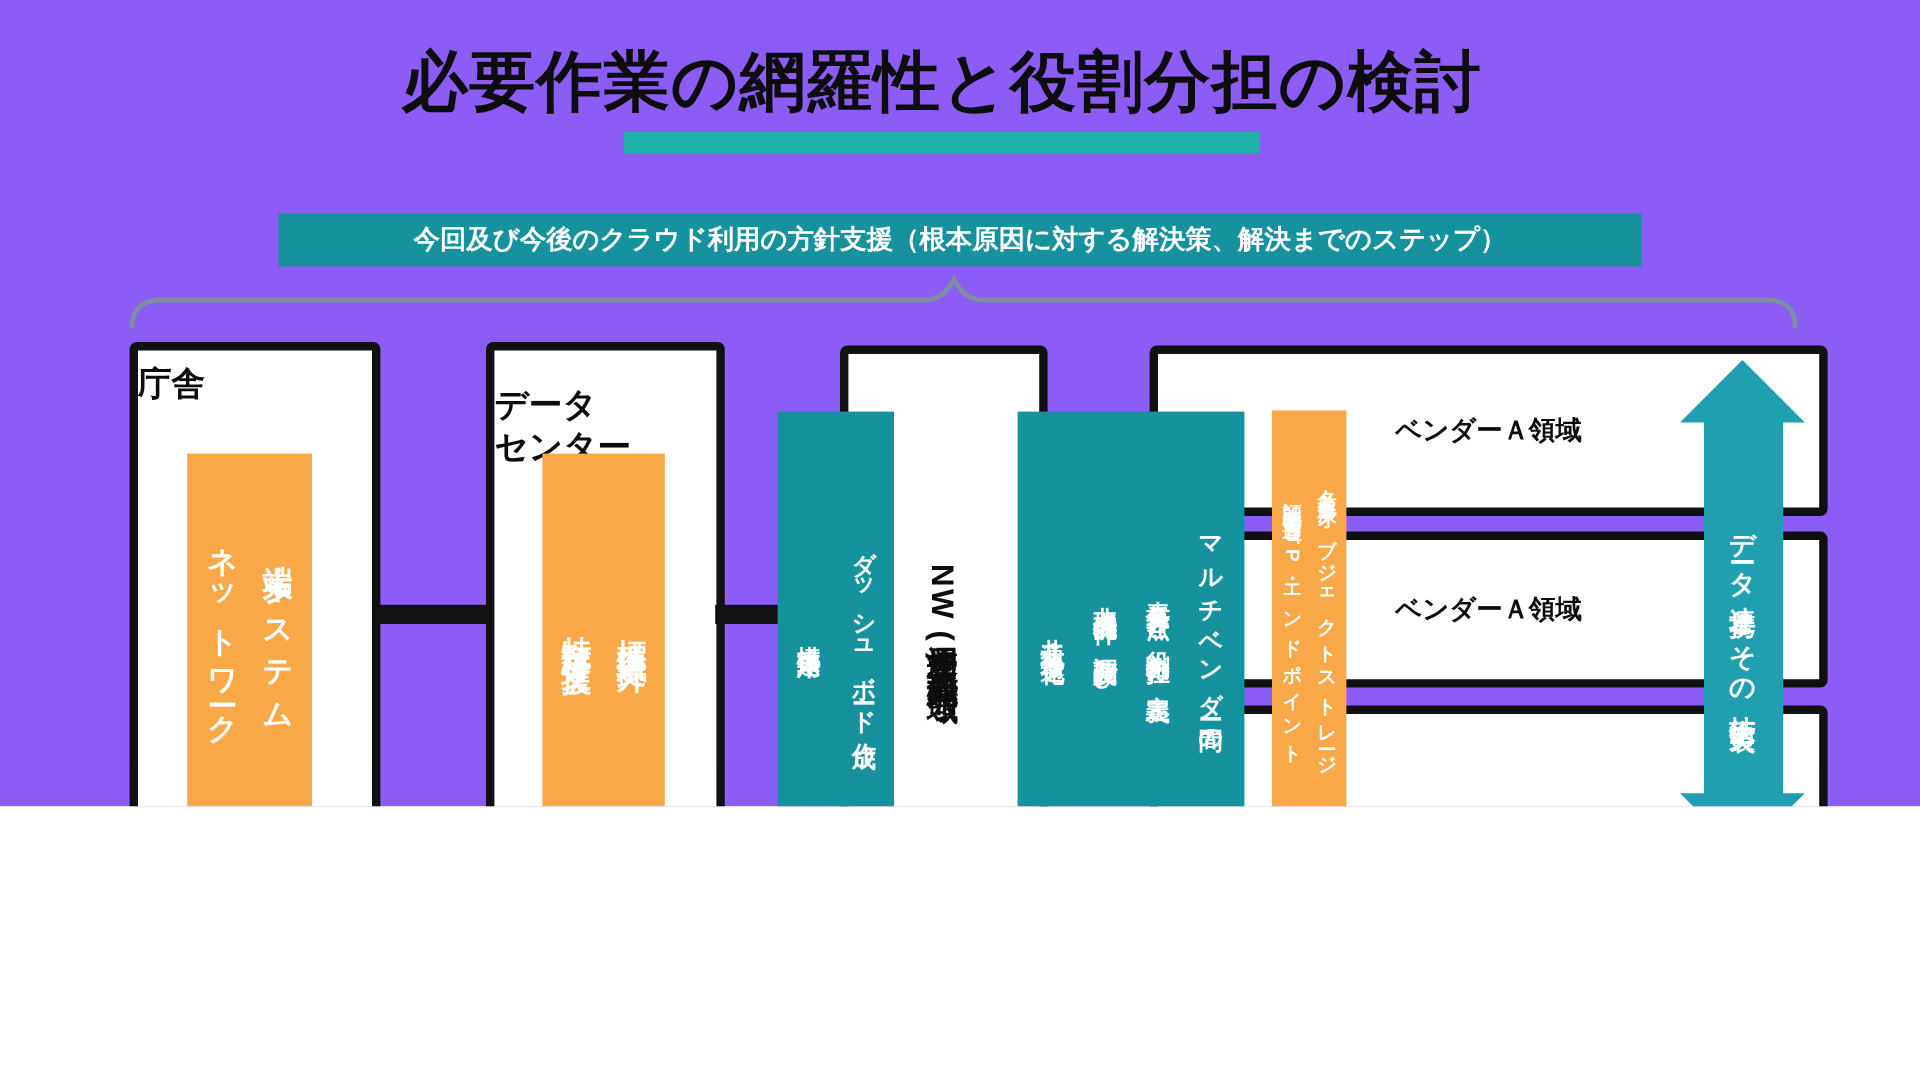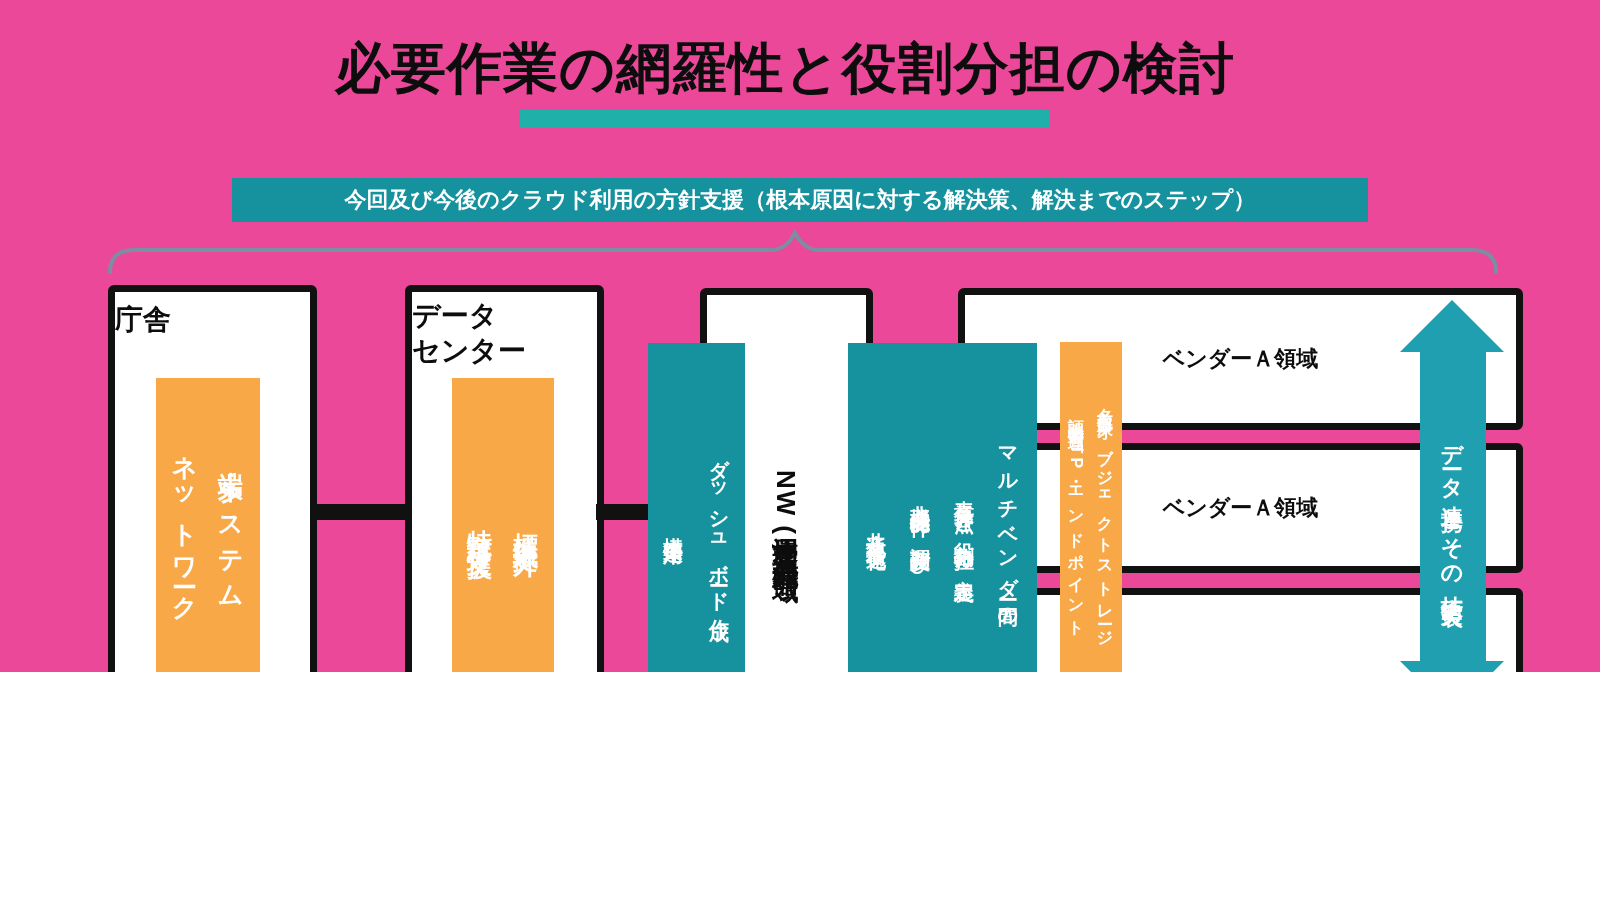--- a/index.html
+++ b/index.html
@@ -1,16 +1,16 @@
 <!DOCTYPE html>
 <html><head>
 <meta charset="utf-8">
 <style>
   html,body{margin:0;padding:0;background:#fff;}
-  .stage{position:relative;width:1600px;height:672px;overflow:hidden;background:#ec4899;
+  .stage{position:relative;width:1600px;height:672px;overflow:hidden;background:#8b5cf6;
          font-family:"Liberation Sans","DejaVu Sans",sans-serif;}
   .abs{position:absolute;}
   
   .title{left:0;top:32px;width:1570px;text-align:center;font-size:55px;font-weight:900;
          color:#0d0d0d;letter-spacing:1px;}
   .underline{left:520px;top:110px;width:530px;height:18px;background:#1FB0A9;}
   
   .banner{left:232px;top:178px;width:1136px;height:44px;background:#16919E;color:#fff;
           display:flex;align-items:center;justify-content:center;font-size:22px;font-weight:bold;}
   
@@ -59,21 +59,21 @@
     <div class="box-label" style="margin-top:10px;">庁舎</div>
   </div>
   <div class="abs vcol orange" style="left:156px;top:378px;width:104px;height:294px;">
     <div class="vtext white-v" style="font-size:25px;letter-spacing:5px;line-height:46px;">端末・システム
 ネットワーク</div>
   </div>
 
   <div class="abs conn" style="left:310px;top:504px;width:100px;"></div>
 
   <div class="abs box" style="left:405px;top:285px;width:199px;height:455px;">
-    <div class="box-label" style="margin-top:6px;">データ
+    <div class="box-label" style="margin-top:28px;">データ
 センター</div>
   </div>
   <div class="abs vcol orange" style="left:452px;top:378px;width:102px;height:294px;">
     <div class="vtext white-v" style="font-size:25px;letter-spacing:5px;line-height:46px;">標準準拠外
 特定移行支援</div>
   </div>
 
   <div class="abs conn" style="left:596px;top:504px;width:56px;"></div>
 
   <div class="abs box" style="left:700px;top:288px;width:173px;height:452px;display:flex;align-items:center;justify-content:center;">

